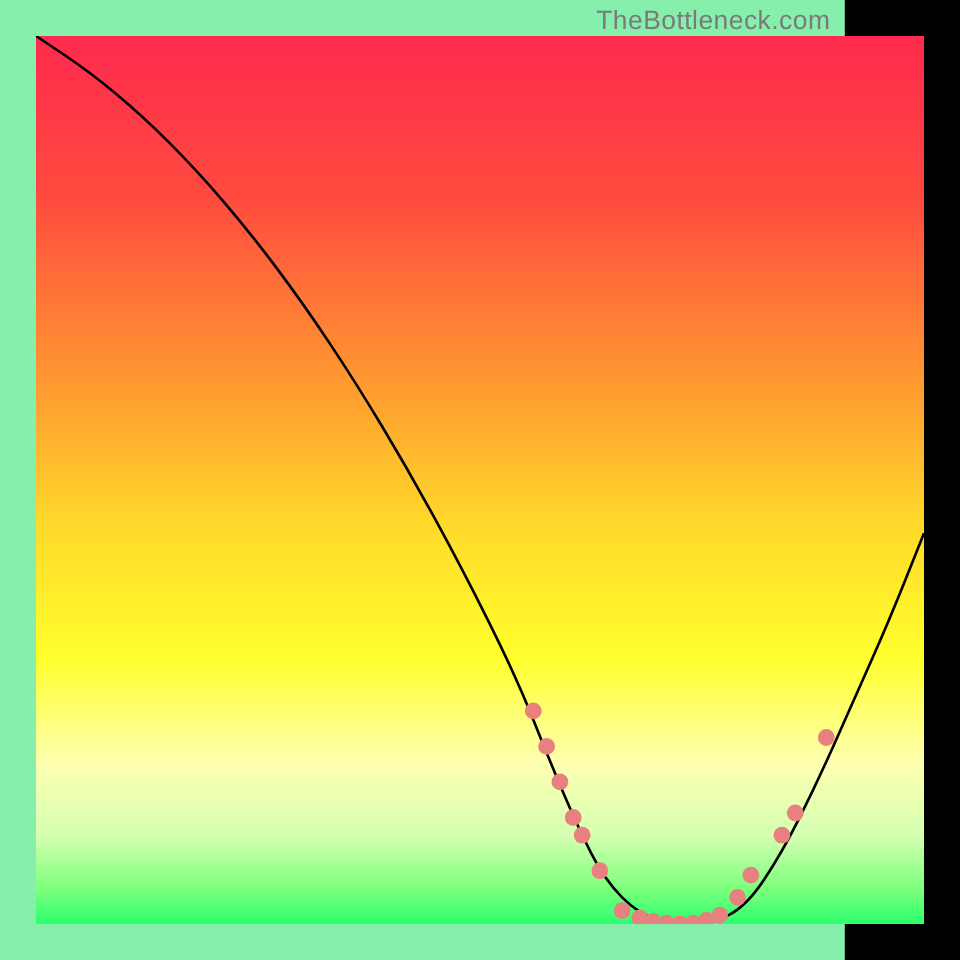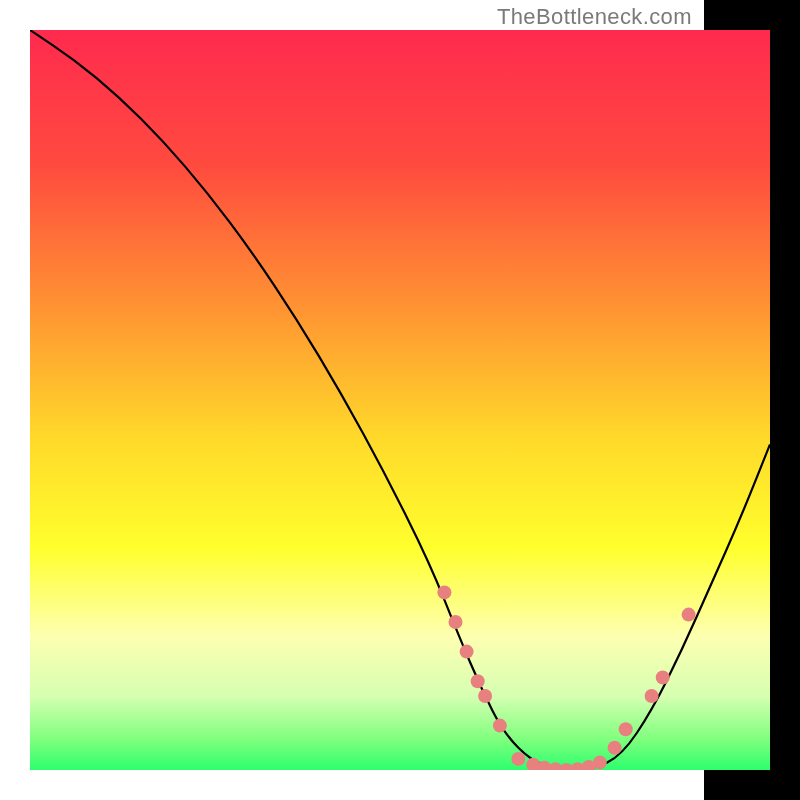--- a/index.html
+++ b/index.html
@@ -8,21 +8,21 @@
     width: 800px;
     height: 800px;
     background: #000;
     overflow: hidden;
     font-family: Arial, Helvetica, sans-serif;
   }
   .stage {
     position: relative;
     width: 704px;
     height: 800px;
-    background: #ffffff;
+    background: #86efac;
   }
   .watermark {
     position: absolute;
     top: 4px;
     right: 12px;
     color: #7a7a7a;
     font-size: 22px;
     font-weight: 500;
     letter-spacing: 0.4px;
     z-index: 10;

